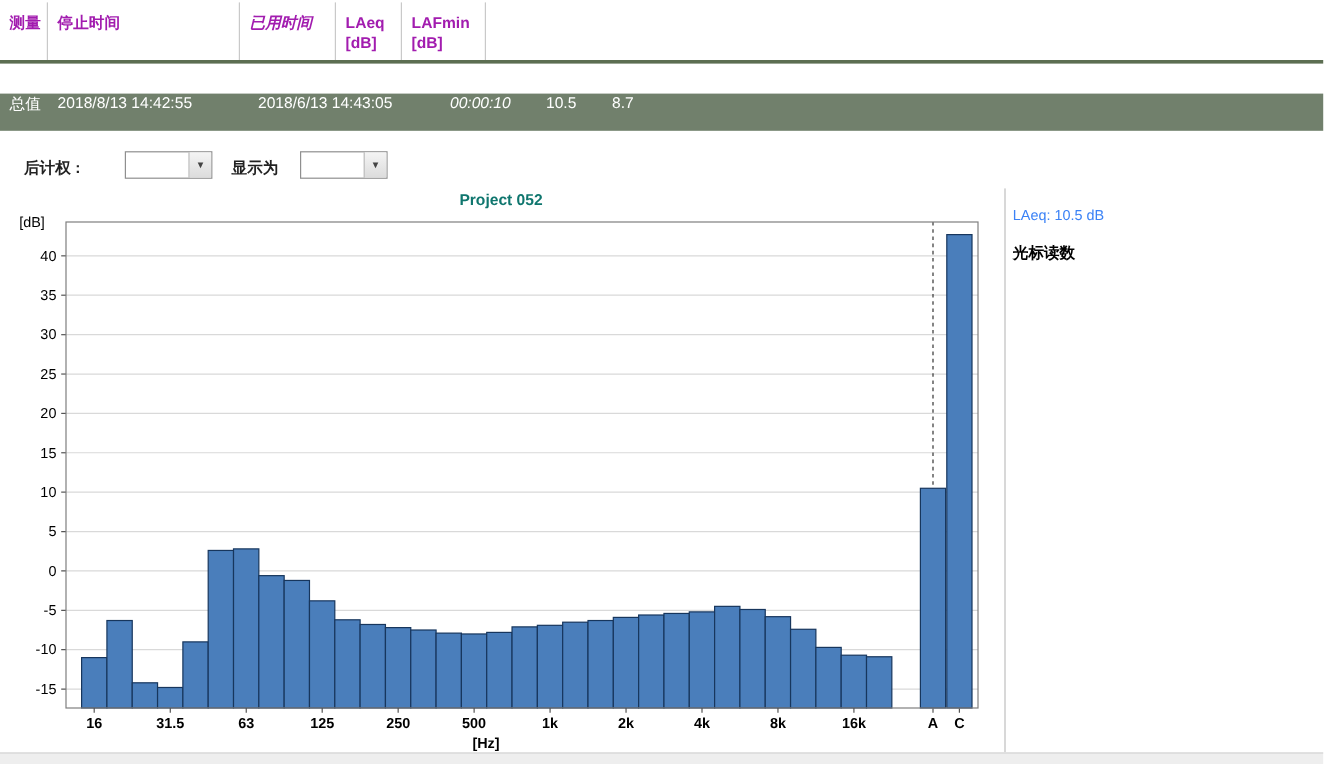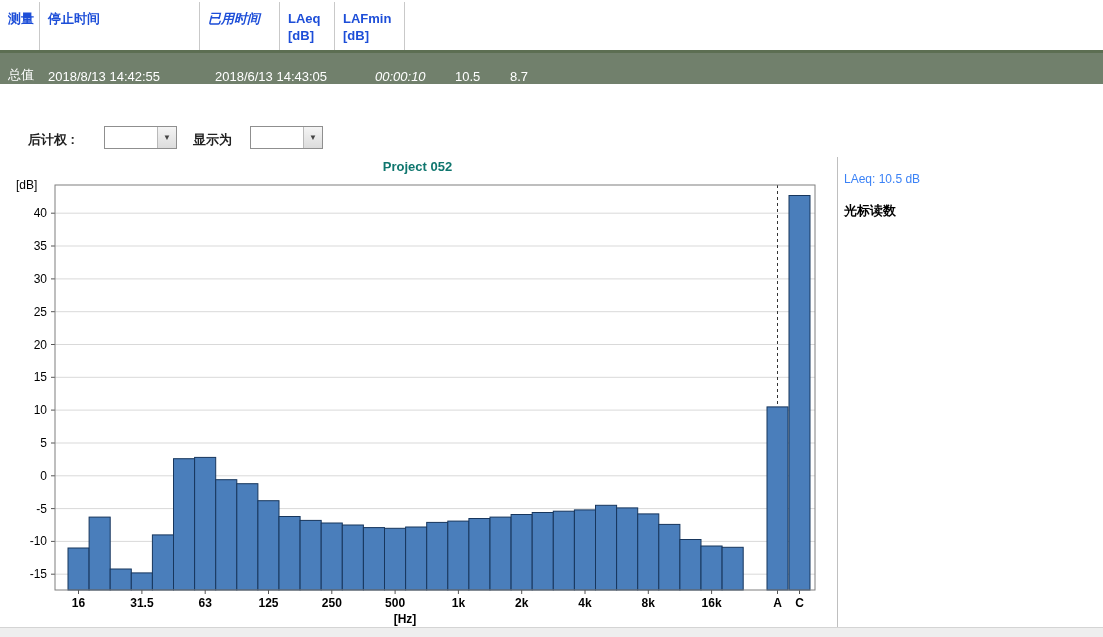--- a/index.html
+++ b/index.html
@@ -3,25 +3,25 @@
 <meta charset="utf-8">
 <style>
   * { box-sizing: border-box; margin: 0; padding: 0; }
   html, body { background: #fff; }
   body { font-family: "Liberation Sans", "DejaVu Sans", sans-serif; }
   .page { position: relative; width: 1103px; height: 637px; background: #fff; overflow: hidden; }
 
   
   .tbl { position: absolute; top: 2px; left: 0; width: 1103px; }
   .tbl-head { display: flex; height: 48px; background: #fff; }
-  .tbl-head .cell { padding: 8px 4px 0 8px; font-weight: bold; font-size: 13px; color: #1d4ed8;
+  .tbl-head .cell { padding: 8px 4px 0 8px; font-weight: bold; font-size: 13px; color: #a21caf;
                     border-right: 1px solid #c9c9c9; line-height: 17px; }
   .tbl-rule { height: 3px; background: var(--header_rule, #5c6e52); }
   .tbl-row { display: flex; height: 31px; background: var(--row_bg, #71806c); color: #fff;
-             font-size: 13px; align-items: flex-end; }
+             font-size: 13px; align-items: flex-start; margin-top: 25px; }
   .tbl-row .cell { padding-left: 8px; white-space: nowrap; overflow: hidden; }
   .c0 { width: 40px; } .c1 { width: 167px; } .c2 { width: 160px; }
   .c3 { width: 80px; font-style: italic; } .c4 { width: 55px; } .c5 { width: 70px; }
   .filler { flex: 1; border-right: none !important; }
 
   
   .ctl-label { position: absolute; top: 131px; font-weight: bold; font-size: 13px; color: #222; }
   .combo { position: absolute; top: 126px; height: 23px; background: #fff;
            border: 1px solid #8f8f8f; display: flex; }
   .combo-val { flex: 1; font-size: 12px; padding: 3px 4px; color: #222; }
@@ -78,21 +78,21 @@
       <div class="cell c0">总值</div>
       <div class="cell c1">2018/8/13 14:42:55</div>
       <div class="cell c2">2018/6/13 14:43:05</div>
       <div class="cell c3">00:00:10</div>
       <div class="cell c4">10.5</div>
       <div class="cell c5">8.7</div>
       <div class="cell filler"></div>
     </div>
   </div>
 
-  <span class="ctl-label" style="left:28px;">后计权 :</span>
+  <span class="ctl-label" style="left:20px;">后计权 :</span>
   <div class="combo" style="left:104px;width:73px;">
     <span class="combo-val"></span>
     <span class="combo-btn">▼</span>
   </div>
   <span class="ctl-label" style="left:193px;">显示为</span>
   <div class="combo" style="left:250px;width:73px;">
     <span class="combo-val"></span>
     <span class="combo-btn">▼</span>
   </div>
 

